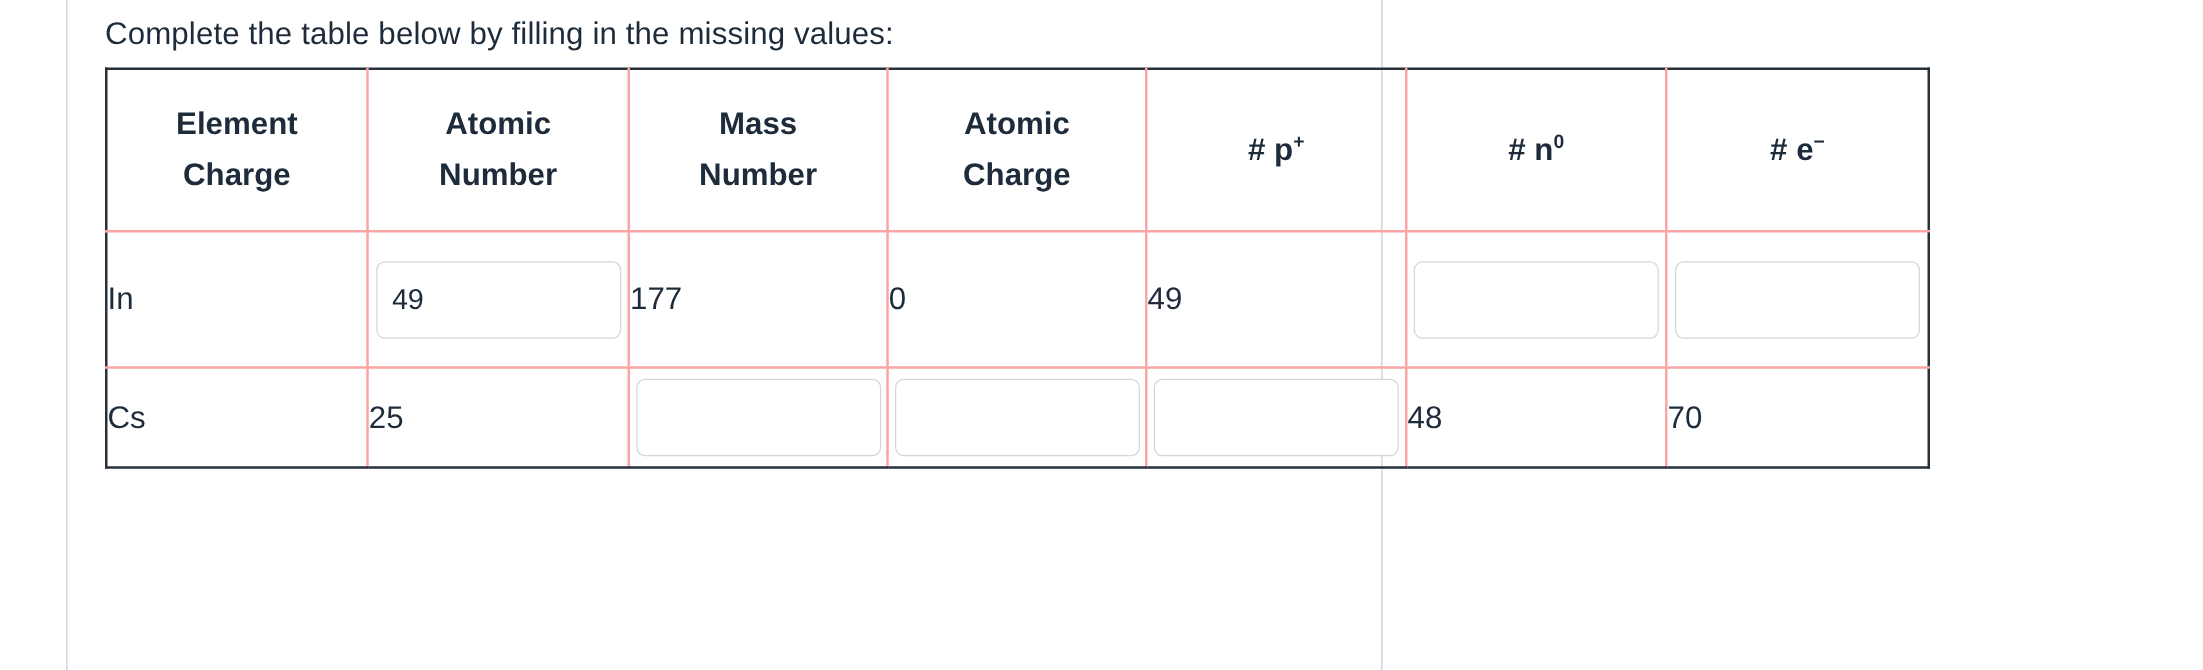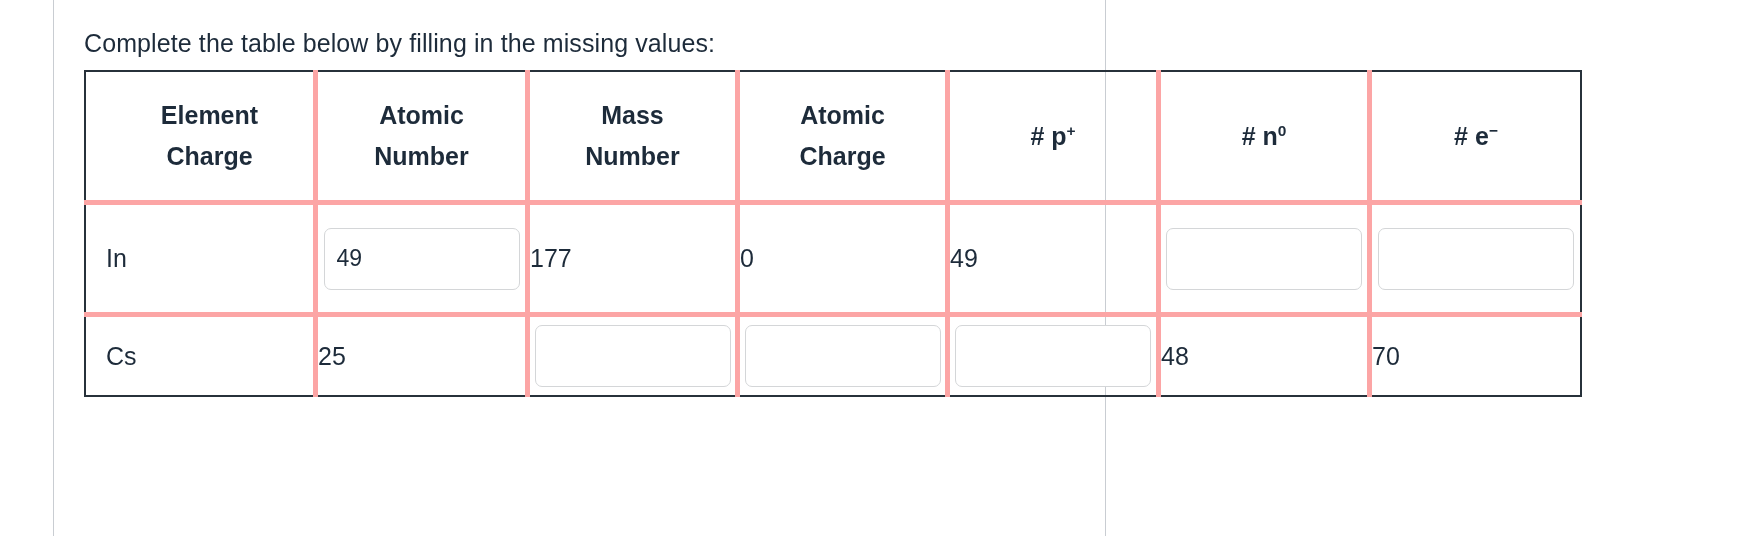--- a/index.html
+++ b/index.html
@@ -23,49 +23,49 @@
     bottom: 0;
     width: 1px;
     background: #c9cdd2;
   }
   .guide-left  { left: 53px; }
   .guide-right { left: 1105px; }
 
   .content {
     position: absolute;
     left: 84px;
-    top: 16px;
+    top: 0;
     width: 1446px;
   }
 
   .prompt {
     font-size: 25px;
     line-height: 54px;
     color: #1d2b3a;
     white-space: nowrap;
     letter-spacing: 0.1px;
   }
 
   table.grid {
     border-collapse: collapse;
     table-layout: fixed;
     width: 1444px;
     border: 2px solid #27313a;
   }
   table.grid td {
-    border: 5px solid #fca5a5;
+    border: 2px solid #fca5a5;
     padding: 0;
     vertical-align: middle;
     font-size: 25px;
     color: #1d2b3a;
   }
   
   table.grid tr:first-child td { border-top: 2px solid #27313a; }
   table.grid tr:last-child td  { border-bottom: 2px solid #27313a; }
-  table.grid td:first-child     { border-left: 2px solid #27313a; padding-left: 20px; }
+  table.grid td:first-child     { border-left: 2px solid #27313a; }
   table.grid td:last-child      { border-right: 2px solid #27313a; }
 
   
   .c0 { width: 207px; }
   .c1 { width: 207px; }
   .c2 { width: 205px; }
   .c3 { width: 205px; }
   .c4 { width: 206px; }
   .c5 { width: 206px; }
   .c6 { width: 208px; }

